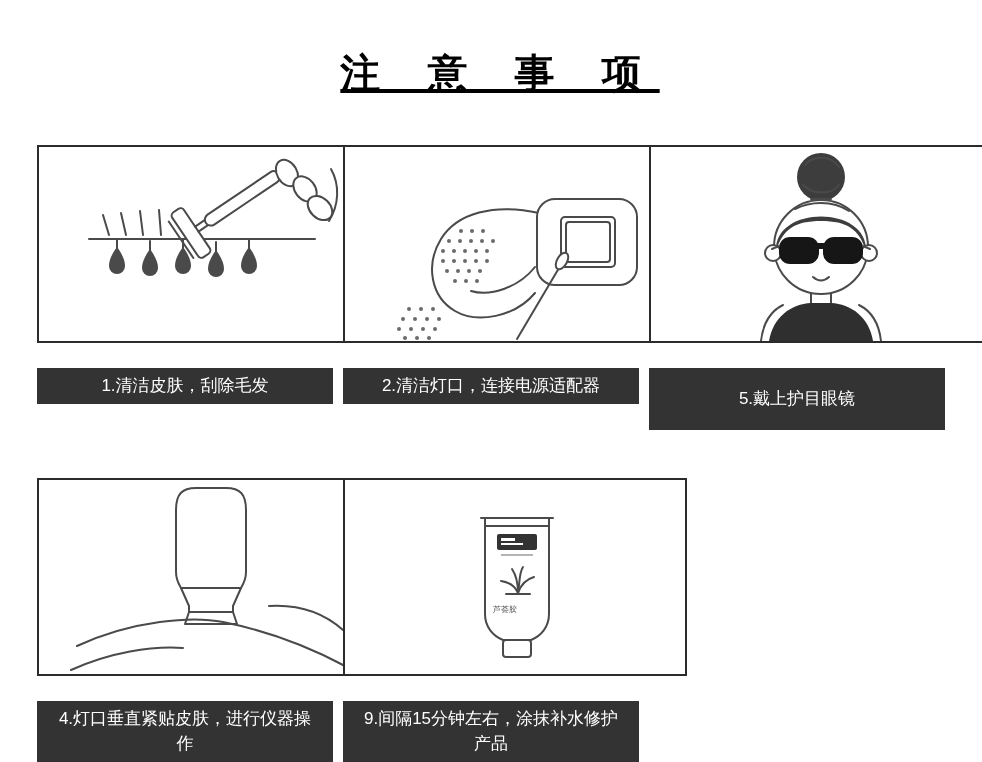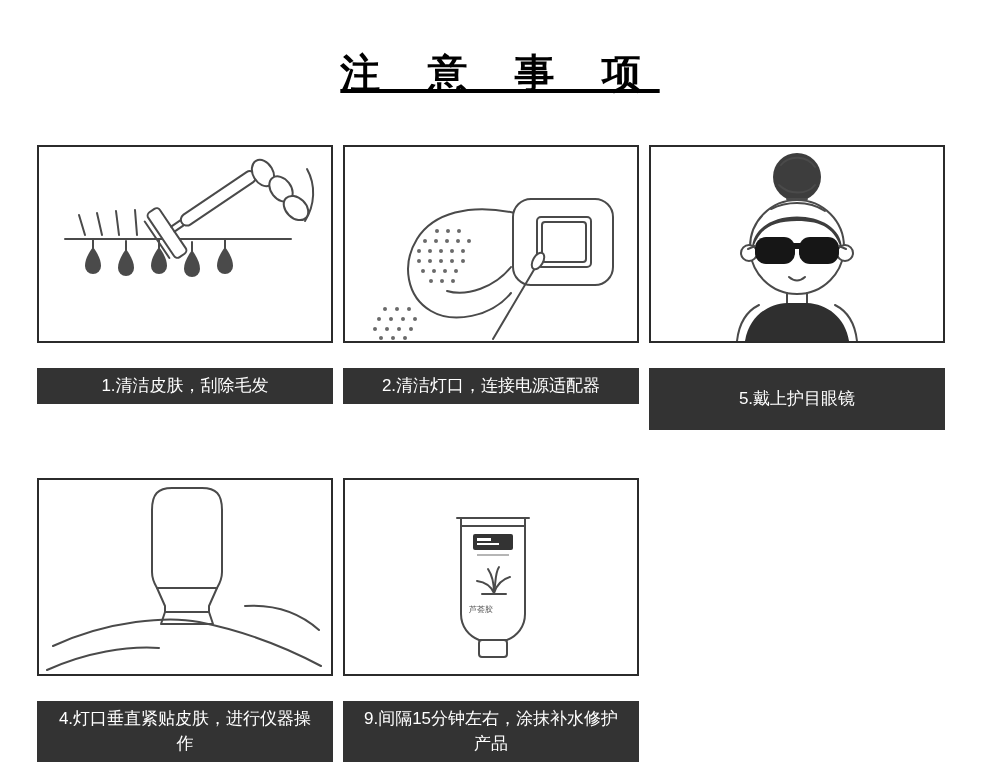--- a/index.html
+++ b/index.html
@@ -12,21 +12,21 @@
   .title{
     text-align:center;font-size:40px;font-weight:700;color:#000;
     letter-spacing:18px;text-indent:18px;margin:6px 0 44px 0;text-decoration:underline;
   }
   .grid{
     display:grid;grid-template-columns:repeat(3,296px);
     column-gap:10px;row-gap:48px;justify-content:center;
   }
   .panel{width:296px;}
   .illust{
-    box-sizing:border-box;width:296px;height:198px;
+    box-sizing:border-box;width:344px;height:198px;
     border:2px solid #2b2b2b;background:#fff;
   }
   .illust svg{display:block;width:100%;height:100%;}
   .caption{
     margin-top:25px;background:#333333;color:#ffffff;
     display:flex;align-items:center;justify-content:center;
     text-align:center;font-size:17px;line-height:1.45;
     padding:0 16px;box-sizing:border-box;width:296px;
   }
   .row1 .caption{height:36px;}

